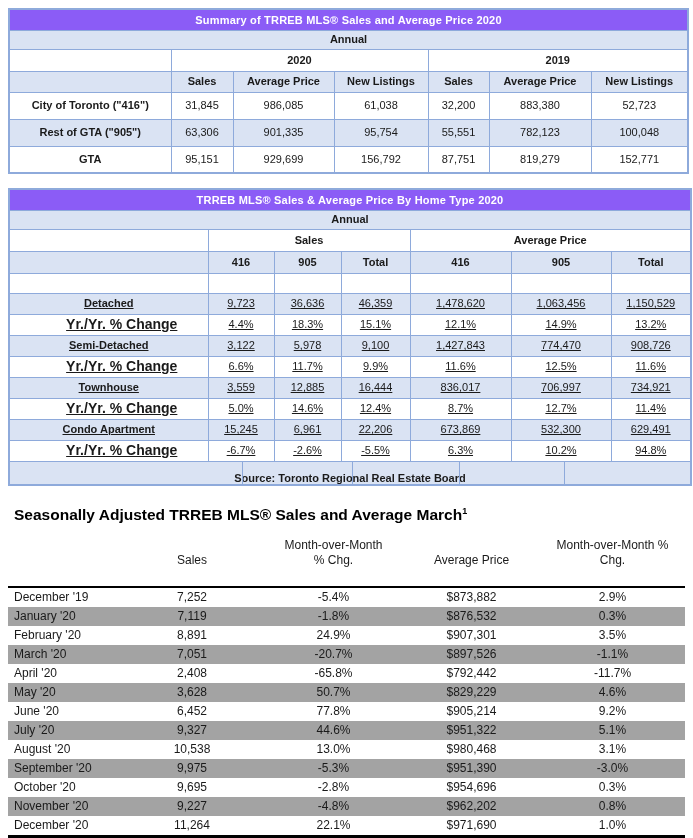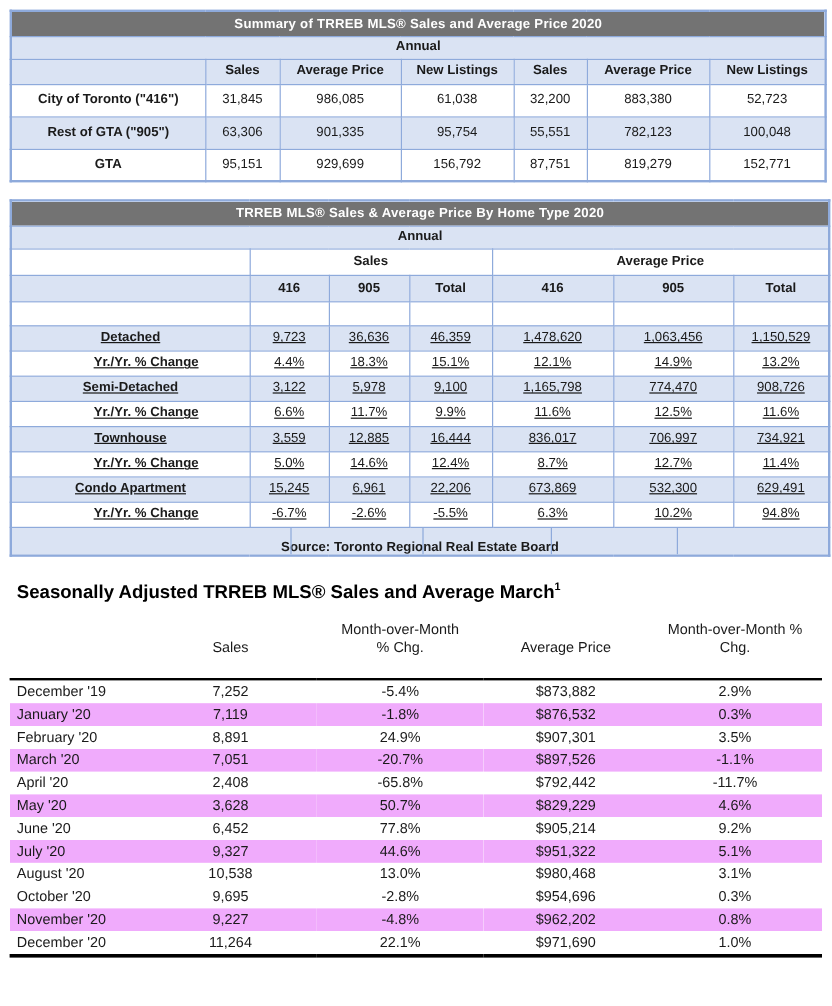--- a/index.html
+++ b/index.html
@@ -14,32 +14,32 @@
   
   table.blue {
     border-collapse:collapse; table-layout:fixed;
     border:2px solid #8EAADB;
   }
   table.blue td {
     border:1px solid #8EAADB; padding:0; text-align:center;
     font-size:11px; line-height:1.1; overflow:hidden; white-space:nowrap;
   }
   .titlebar td {
-    background:#737373; color:#ffffff; font-weight:bold;
+    background:#8b5cf6; color:#ffffff; font-weight:bold;
     font-size:11.5px; height:21px; letter-spacing:.2px;
   }
   .band { background:#DAE3F3; }
   .annual-row td { height:19px; font-weight:bold; }
   .year-row td { height:22px; font-weight:bold; }
   .colhead-row td { height:21px; font-weight:bold; }
   .subhead-row td { height:22px; font-weight:bold; }
   .group-row td { height:22px; font-weight:bold; }
   .spacer-row td { height:20px; }
   td.rowlabel { text-align:left; font-weight:bold; padding-left:6px; font-size:11.5px; }
-  td.rowlabel.indent { padding-left:26px; font-size:11px; }
+  td.rowlabel.indent { padding-left:26px; font-size:14px; }
   .t1-data td { height:27px; }
   .t2-data td { height:21px;text-decoration:underline; }
   .pad-annual-1 { padding-left:162px; }
   .pad-annual-2 { padding-left:199px; }
   .source-row td {
     height:24px; text-align:left; font-weight:bold; font-size:9.5px;
     padding-left:6px; position:relative; vertical-align:bottom; padding-bottom:4px;
   }
   .src-div { position:absolute; top:0; bottom:0; width:1px; background:#8EAADB; }
 
@@ -56,21 +56,21 @@
   }
   table.seasonal td {
     padding:0; font-size:12px; text-align:center; white-space:nowrap;
     height:19px; line-height:19px; overflow:hidden;
   }
   table.seasonal .hdr td {
     height:auto; line-height:1.25; vertical-align:bottom;
     border-bottom:2px solid #000; padding-bottom:18px;
   }
   table.seasonal td.mlabel { text-align:left; padding-left:6px; }
-  tr.stripe td { background:#f0abfc; }
+  tr.stripe td { background:#a3a3a3; }
 </style>
 </head>
 <body>
 
 <div class="page">
 
   <table class="blue t1" style="width:679px;">
     <colgroup>
       <col style="width:162px">
         <col style="width:62px">
@@ -80,20 +80,25 @@
         <col style="width:102px">
         <col style="width:97px">
     </colgroup>
     <tbody>
         <tr class="titlebar">
       <td colspan="7">Summary of TRREB MLS®  Sales and Average Price 2020</td>
     </tr>
     <tr class="annual-row">
       <td colspan="7" class="band pad-annual-1">Annual</td>
     </tr>
+    <tr class="year-row">
+      <td></td>
+      <td colspan="3">2020</td>
+      <td colspan="3">2019</td>
+    </tr>
     <tr class="colhead-row">
       <td class="band"></td>
       <td class="band">Sales</td>
       <td class="band">Average Price</td>
       <td class="band">New Listings</td>
       <td class="band">Sales</td>
       <td class="band">Average Price</td>
       <td class="band">New Listings</td>
     </tr>
     <tr class="t1-data">
@@ -182,21 +187,21 @@
       <td>15.1%</td>
       <td>12.1%</td>
       <td>14.9%</td>
       <td>13.2%</td>
     </tr>
     <tr class="t2-data">
       <td class="rowlabel band">Semi-Detached</td>
       <td class="band">3,122</td>
       <td class="band">5,978</td>
       <td class="band">9,100</td>
-      <td class="band">1,165,798</td>
+      <td class="band">1,427,843</td>
       <td class="band">774,470</td>
       <td class="band">908,726</td>
     </tr>
     <tr class="t2-data">
       <td class="rowlabel indent">Yr./Yr. % Change</td>
       <td>6.6%</td>
       <td>11.7%</td>
       <td>9.9%</td>
       <td>11.6%</td>
       <td>12.5%</td>
@@ -336,20 +341,27 @@
       <td>$951,322</td>
       <td>5.1%</td>
     </tr>
     <tr>
       <td class="mlabel">August '20</td>
       <td>10,538</td>
       <td>13.0%</td>
       <td>$980,468</td>
       <td>3.1%</td>
     </tr>
+    <tr class="stripe">
+      <td class="mlabel">September '20</td>
+      <td>9,975</td>
+      <td>-5.3%</td>
+      <td>$951,390</td>
+      <td>-3.0%</td>
+    </tr>
     <tr>
       <td class="mlabel">October '20</td>
       <td>9,695</td>
       <td>-2.8%</td>
       <td>$954,696</td>
       <td>0.3%</td>
     </tr>
     <tr class="stripe">
       <td class="mlabel">November '20</td>
       <td>9,227</td>

